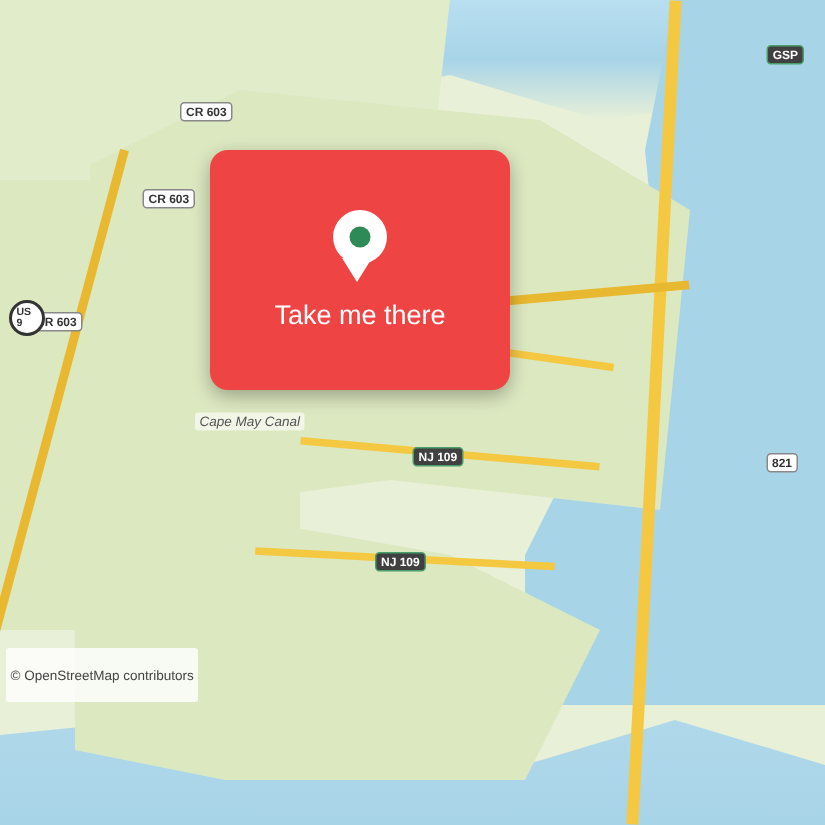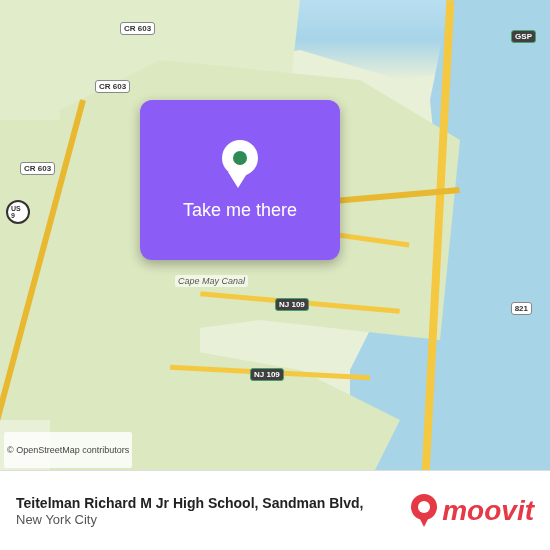--- a/index.html
+++ b/index.html
@@ -177,21 +177,21 @@
       transform: rotate(3deg);
     }
 
     
     #take-me-there-btn {
       position: absolute;
       top: 100px;
       left: 140px;
       width: 200px;
       height: 160px;
-      background-color: #8b5cf6;
+      background-color: #ef4444;
       border-radius: 12px;
       display: flex;
       flex-direction: column;
       align-items: center;
       justify-content: center;
       cursor: pointer;
       border: none;
       box-shadow: 0 4px 12px rgba(0,0,0,0.3);
       gap: 12px;
     }
@@ -309,20 +309,21 @@
 
     .badge-green {
       background-color: #404040;
       color: white;
       border-color: #4a9e6b;
     }
 
     .badge-cr {
       background-color: white;
       border: 1.5px solid #888;
+      margin-top: 46px;
     }
 
     .badge-us {
       background-color: white;
       border: 2px solid #333;
       border-radius: 50%;
       width: 24px;
       height: 24px;
       display: flex;
       align-items: center;
@@ -359,42 +360,27 @@
 
   <div class="badge badge-cr" style="top:22px; left:120px;">CR 603</div>
   <div class="badge badge-cr" style="top:80px; left:95px;">CR 603</div>
   <div class="badge badge-cr" style="top:162px; left:20px;">CR 603</div>
   <div class="badge badge-us" style="top:200px; left:6px;">US 9</div>
   <div class="badge badge-green" style="top:228px; left:305px;">NJ 109</div>
   <div class="badge badge-green" style="top:298px; left:275px;">NJ 109</div>
   <div class="badge badge-green" style="top:368px; left:250px;">NJ 109</div>
   <div class="badge badge-green" style="top:30px; right:14px;">GSP</div>
   <div class="badge" style="top:302px; right:18px;">821</div>
-  <div style="position:absolute; top:275px; left:130px; font-size:9px; color:#555; font-style:italic; background:rgba(255,255,255,0.6); padding:1px 3px; border-radius:2px;margin-left:45px;">Cape May Canal</div>
+  <div style="position:absolute; top:275px; left:130px; font-size:9px; color:#555; font-style:italic; background:rgba(255,255,255,0.6); padding:1px 3px; border-radius:2px;">Cape May Canal</div>
 
   <button id="take-me-there-btn">
     <div class="map-pin">
       <div class="map-pin-circle">
         <div class="map-pin-inner"></div>
       </div>
       <div class="map-pin-tail"></div>
     </div>
     <span class="btn-label">Take me there</span>
   </button>
 
   <div id="osm-attribution">© OpenStreetMap contributors</div>
 
-  <div id="bottom-bar">
-    <div id="location-info">
-      <div id="location-name">Teitelman Richard M Jr High School, Sandman Blvd,</div>
-      <div id="location-city">New York City</div>
-    </div>
-    <div id="moovit-logo">
-
-      <svg width="28" height="36" viewBox="0 0 28 36">
-        <ellipse cx="14" cy="14" rx="13" ry="13" fill="#e63946"></ellipse>
-        <circle cx="14" cy="14" r="6" fill="white"></circle>
-        <polygon points="8,22 20,22 14,34" fill="#e63946"></polygon>
-      </svg>
-      <span class="moovit-m">moovit</span>
-    </div>
-  </div>
 </div>
 
 </body></html>

